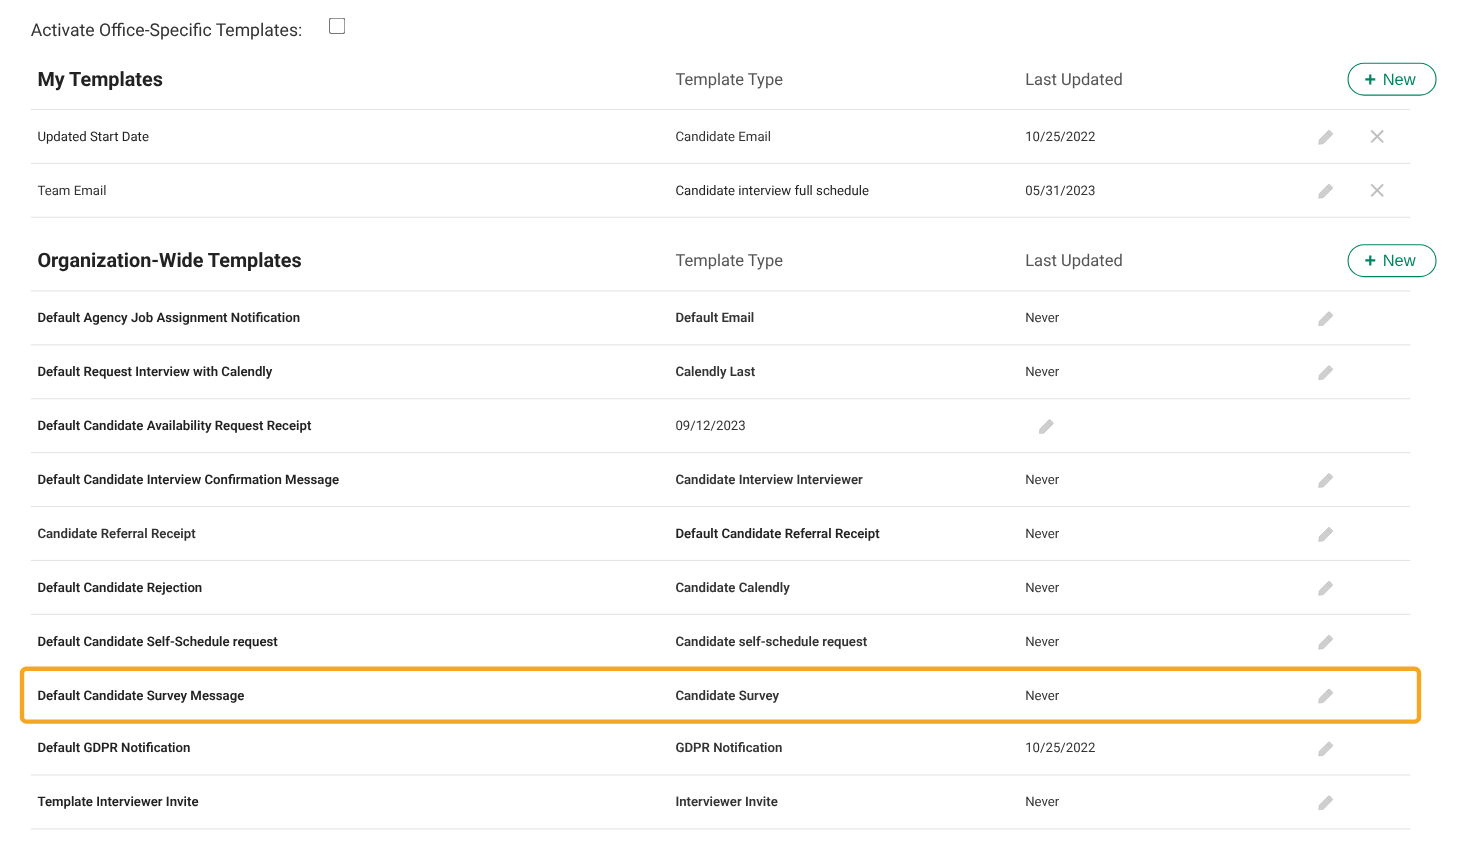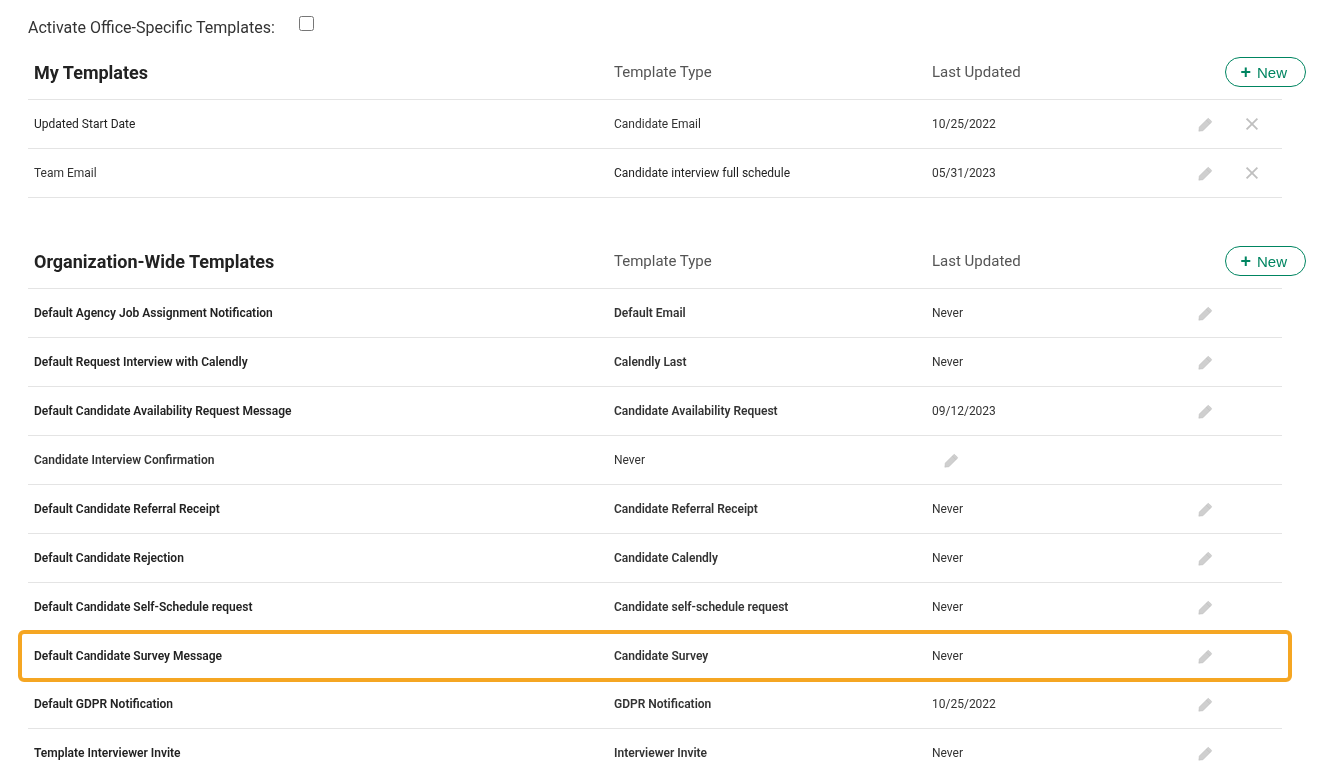--- a/index.html
+++ b/index.html
@@ -29,21 +29,21 @@
     gap: 24px;
     margin-bottom: 12px;
     font-size: 16px;
   }
   .activate-row input[type="checkbox"] {
     width: 15px; height: 15px;
     margin: 0;
     position: relative;
     top: -2px;
   }
-  .section { margin-bottom: 40px; }
+  .section { margin-bottom: 16px; }
   .section-header, .row {
     display: grid;
     grid-template-columns: 580px 318px 254px 120px;
     align-items: center;
   }
   .section-header {
     border-bottom: 1px solid var(--border);
     padding: 8px 6px 12px 6px;
   }
   .section-title {
@@ -211,45 +211,45 @@
           <div class="cell updated">Never</div>
           <div class="actions">
             <span class="icon-btn edit">
               <svg viewBox="0 0 20 20">
                 <use href="#pencil-path"></use>
               </svg>
             </span>
           </div>
         </div>
         <div class="row">
-          <div class="cell name">Default Candidate Availability Request Message</div>
-          <div class="cell type">Candidate Availability Request</div>
+          <div class="cell name">Default Candidate Availability Request Receipt</div>
           <div class="cell updated">09/12/2023</div>
           <div class="actions">
             <span class="icon-btn edit">
               <svg viewBox="0 0 20 20">
                 <use href="#pencil-path"></use>
               </svg>
             </span>
           </div>
         </div>
         <div class="row">
-          <div class="cell type">Candidate Interview Confirmation</div>
-          <div class="cell updated">Never</div>
-          <div class="actions">
-            <span class="icon-btn edit">
-              <svg viewBox="0 0 20 20">
-                <use href="#pencil-path"></use>
-              </svg>
-            </span>
-          </div>
-        </div>
-        <div class="row">
+          <div class="cell name">Default Candidate Interview Confirmation Message</div>
+          <div class="cell type">Candidate Interview Interviewer</div>
+          <div class="cell updated">Never</div>
+          <div class="actions">
+            <span class="icon-btn edit">
+              <svg viewBox="0 0 20 20">
+                <use href="#pencil-path"></use>
+              </svg>
+            </span>
+          </div>
+        </div>
+        <div class="row">
+          <div class="cell type">Candidate Referral Receipt</div>
           <div class="cell name">Default Candidate Referral Receipt</div>
-          <div class="cell type">Candidate Referral Receipt</div>
           <div class="cell updated">Never</div>
           <div class="actions">
             <span class="icon-btn edit">
               <svg viewBox="0 0 20 20">
                 <use href="#pencil-path"></use>
               </svg>
             </span>
           </div>
         </div>
         <div class="row">

